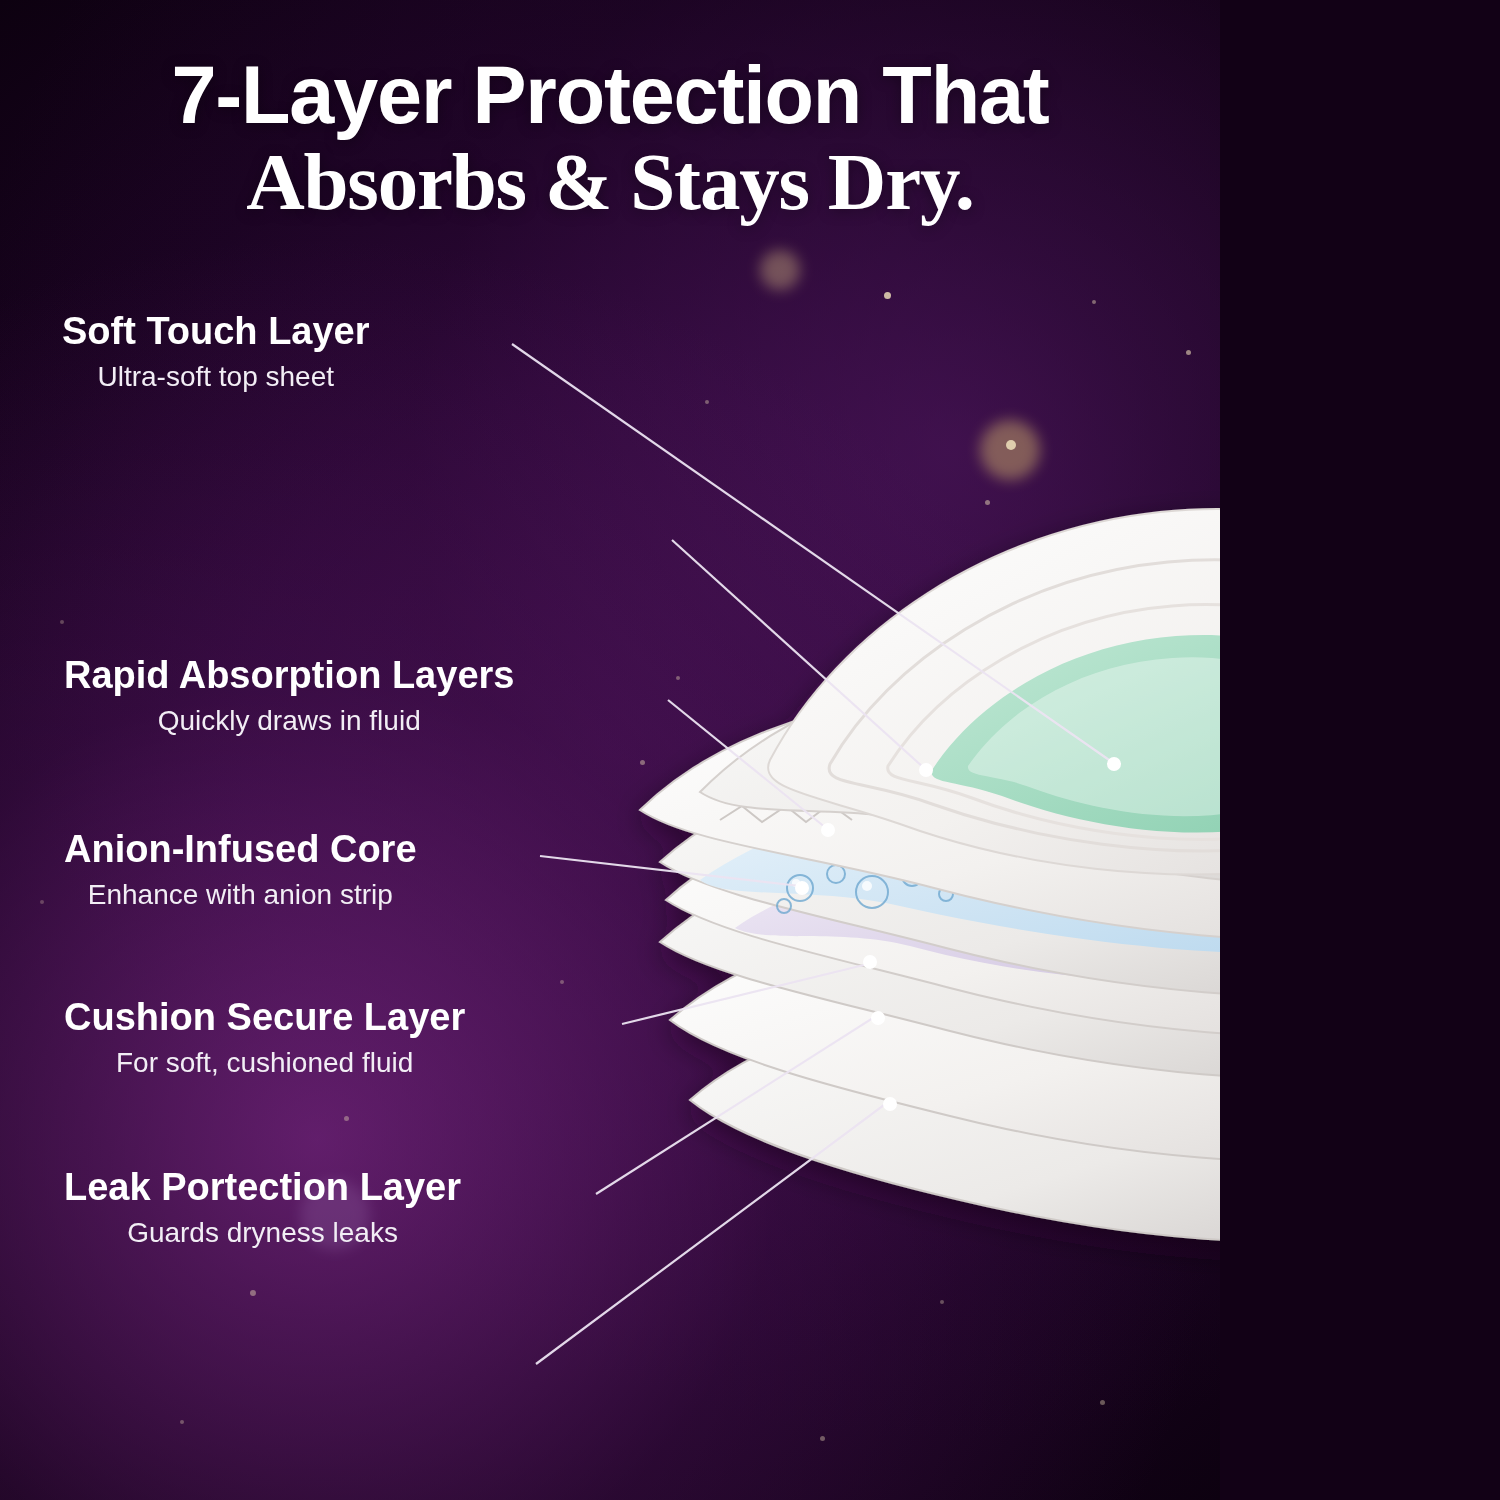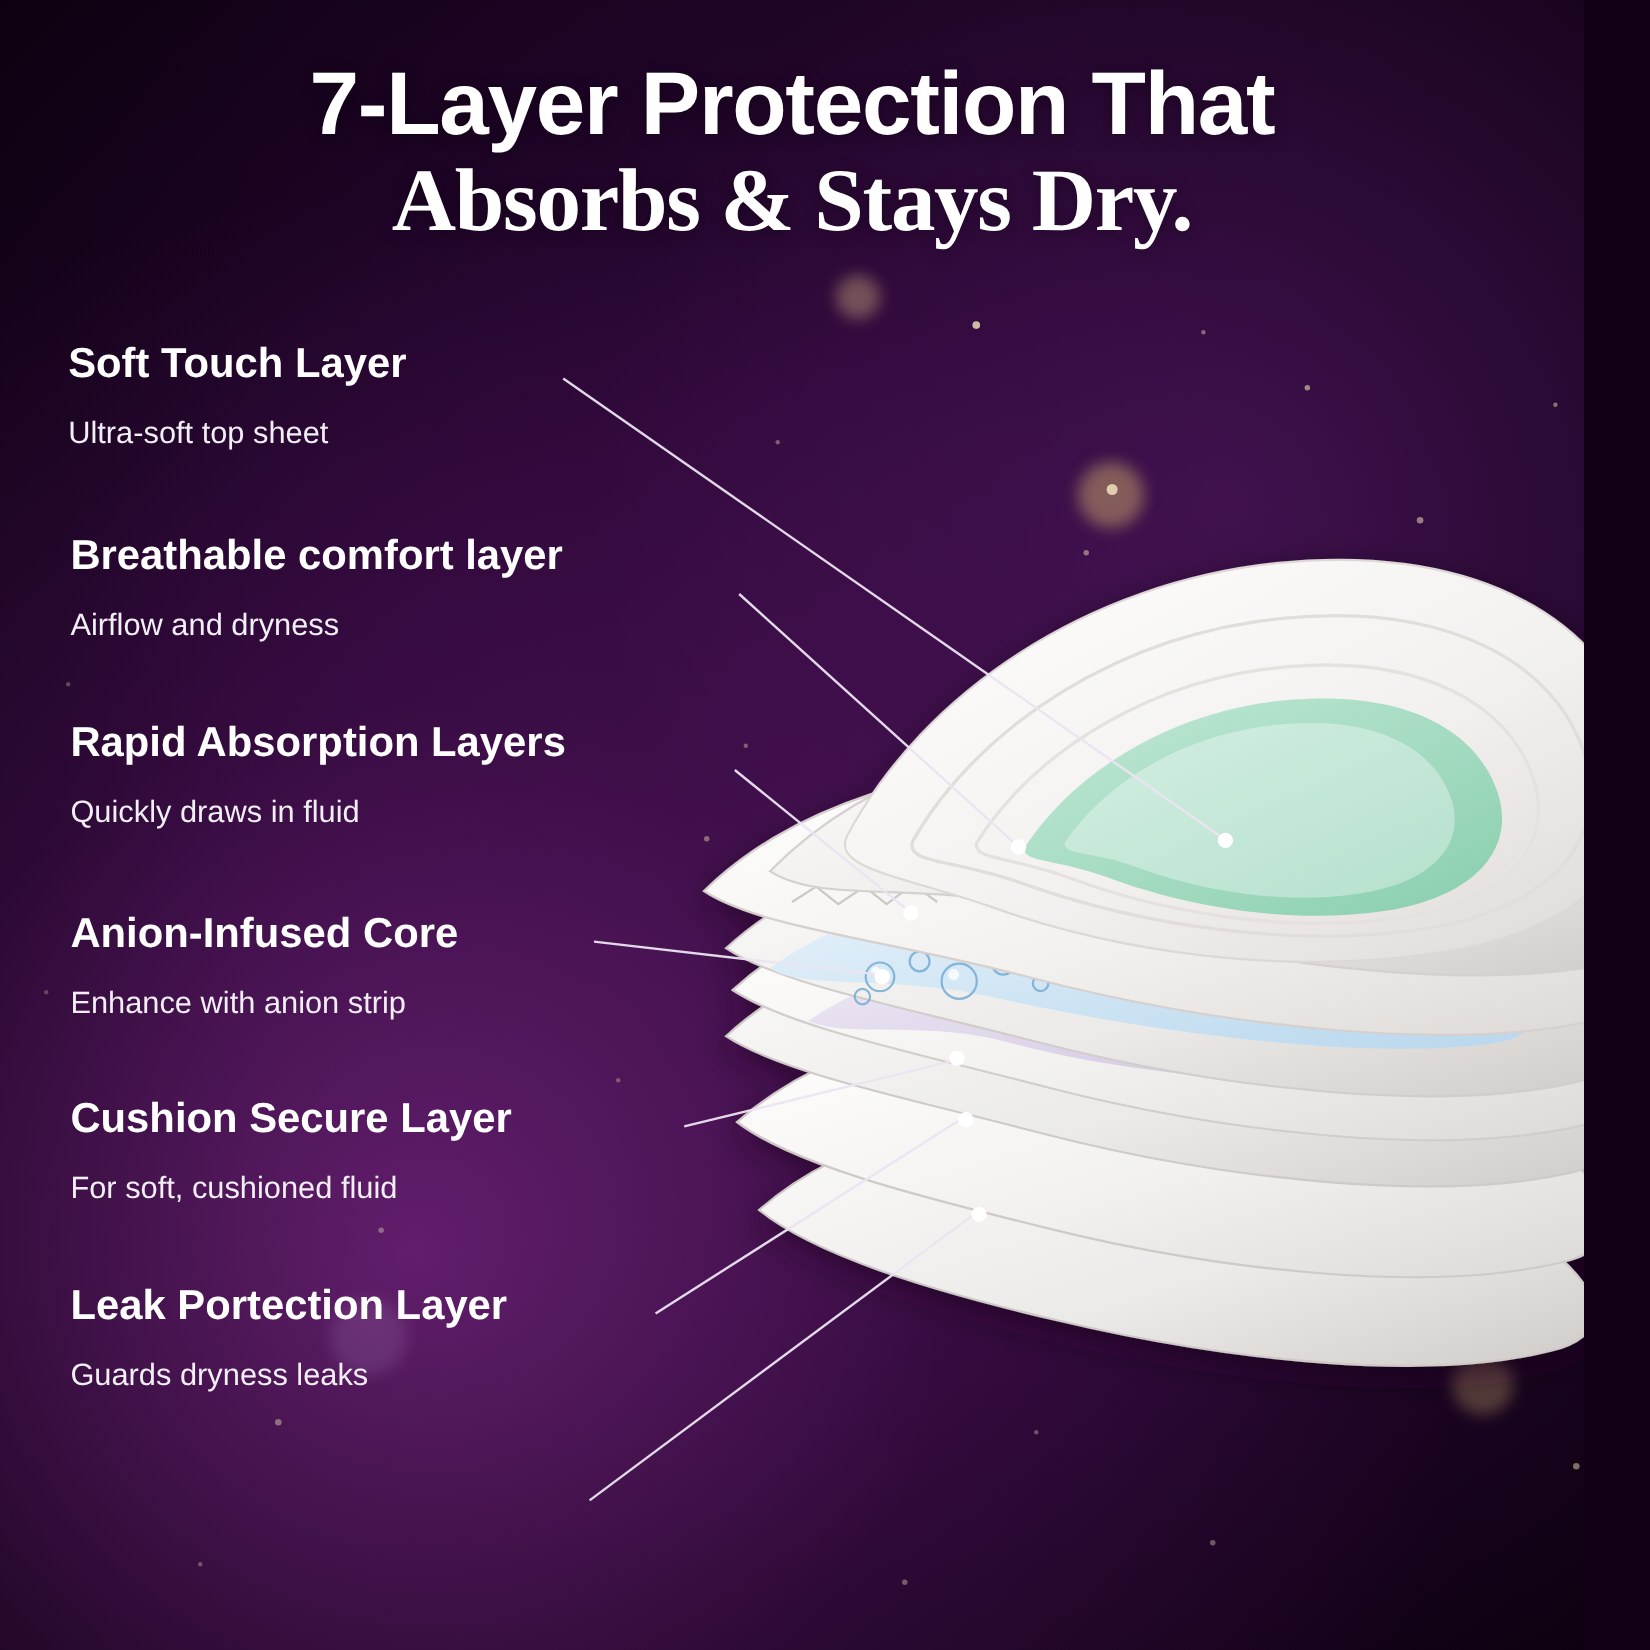--- a/index.html
+++ b/index.html
@@ -2,21 +2,21 @@
 <html><head>
 <meta charset="utf-8">
 <style>
   html,body{margin:0;padding:0;}
   body{
     width:1500px;height:1500px;overflow:hidden;
     font-family:"Liberation Sans", sans-serif;
     background:#120116;
   }
   #stage{
-    position:relative;width:1440px;height:1500px;overflow:hidden;
+    position:relative;width:1220px;height:1500px;overflow:hidden;
     background:
       radial-gradient(circle at 26% 76%, rgba(118,38,128,0.75) 0%, rgba(80,20,92,0.35) 32%, rgba(25,3,32,0) 62%),
       radial-gradient(circle at 78% 30%, rgba(86,26,104,0.55) 0%, rgba(45,8,56,0.3) 38%, rgba(16,2,22,0) 70%),
       radial-gradient(circle at 50% 50%, #3a0d45 0%, #2a0734 38%, #190320 66%, #0d0110 100%);
   }
   
   .stars{position:absolute;inset:0;pointer-events:none;}
   .st{position:absolute;border-radius:50%;background:#e9d9b6;}
   .hz{position:absolute;border-radius:50%;filter:blur(7px);opacity:.5;}
 
@@ -25,21 +25,21 @@
     position:absolute;left:0;right:0;top:52px;text-align:center;
     color:#ffffff;font-size:81px;line-height:1.07;font-weight:bold;
     letter-spacing:-1.2px;
     text-shadow:0 2px 14px rgba(0,0,0,.35);
   }
   .title .l2{display:block;font-family:Liberation Serif, serif;}
 
   
   .label{position:absolute;color:#ffffff;}
   .label .main{font-size:38px;line-height:1.05;white-space:nowrap;font-weight:bold;}
-  .label .sub{font-size:28px;line-height:1.05;margin-top:27px;white-space:nowrap;color:#f2eef5;}
+  .label .sub{font-size:28px;line-height:1.05;margin-top:10px;white-space:nowrap;color:#f2eef5;text-align:center;}
 
   
   svg.overlay{position:absolute;left:0;top:0;width:1500px;height:1500px;pointer-events:none;}
 </style>
 </head>
 <body>
 
 <div id="stage">
 
   <div class="stars">
@@ -172,24 +172,20 @@
       <circle cx="878" cy="1018" r="7"></circle>
       <circle cx="890" cy="1104" r="7"></circle>
     </g>
   </svg>
 
   <div class="label" style="left:62px;top:312px;">
     <div class="main">Soft Touch Layer</div>
     <div class="sub">Ultra-soft top sheet</div>
   </div>
 
-  <div class="label" style="left:64px;top:486px;">
-    <div class="main">Breathable comfort layer</div>
-    <div class="sub">Airflow and dryness</div>
-  </div>
 
   <div class="label" style="left:64px;top:830px;">
     <div class="main">Anion-Infused Core</div>
     <div class="sub">Enhance with anion strip</div>
   </div>
 
   <div class="label" style="left:64px;top:656px;">
     <div class="main">Rapid Absorption Layers</div>
     <div class="sub">Quickly draws in fluid</div>
   </div>

